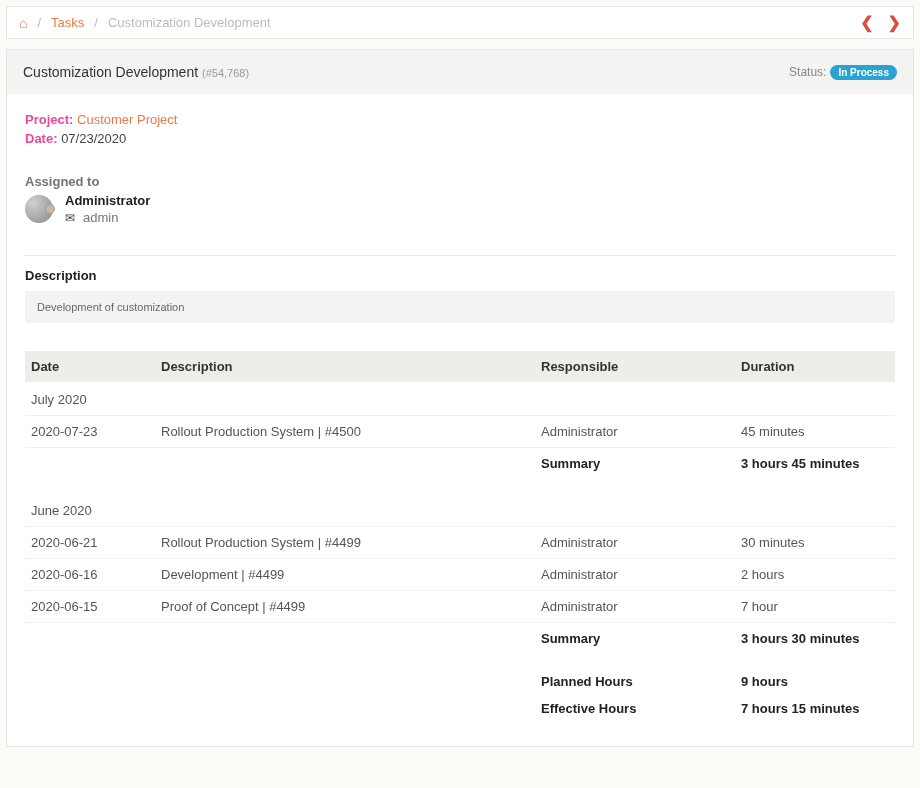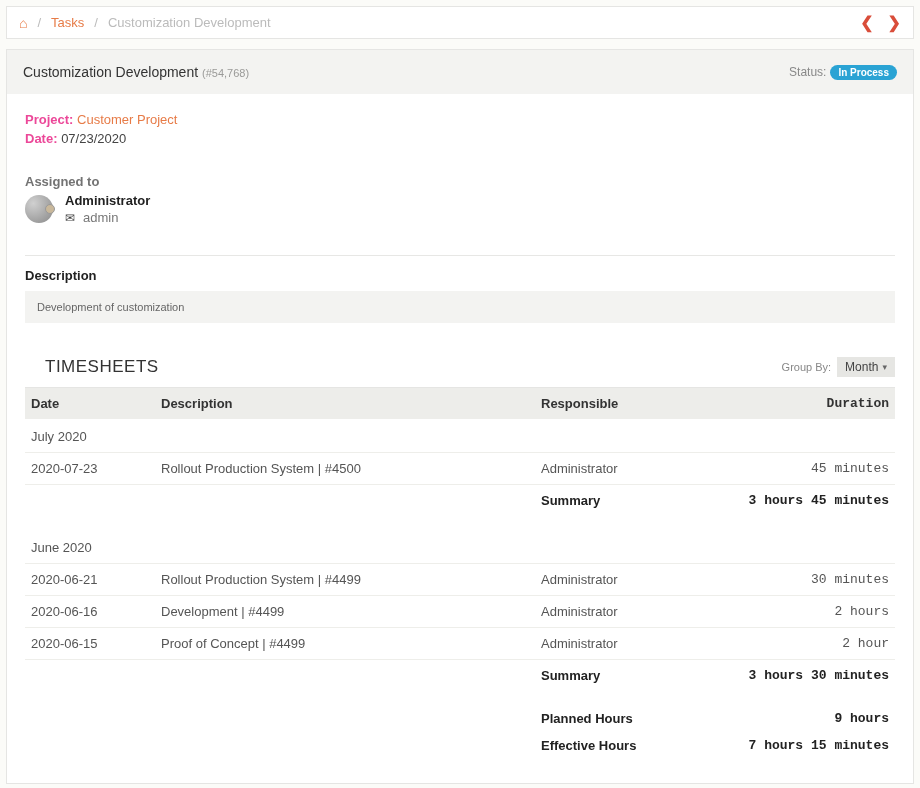--- a/index.html
+++ b/index.html
@@ -162,21 +162,21 @@
   }
   table.ts th {
     background: #ededea;
     text-align: left;
     font-family: "Trebuchet MS", Arial, sans-serif;
     font-weight: bold;
     font-size: 13px;
     color: #333;
     padding: 8px 6px;
   }
-  table.ts th.right, table.ts td.right { text-align: right; font-family: Liberation Mono, monospace; }
+  table.ts th.right, table.ts td.right { text-align: left; }
   table.ts td {
     padding: 8px 6px;
     font-size: 13px;
     border-bottom: 1px solid #eeeeea;
     color: #555;
   }
   tr.group-row td {
     font-size: 13px;
     color: #555;
     border-bottom: 1px solid #eeeeea;
@@ -257,30 +257,20 @@
           </div>
         </div>
       </div>
 
       <hr class="hr">
 
       <div class="section-title">Description</div>
       <div class="desc-box">Development of customization</div>
 
       <div class="timesheets-block">
-        <div class="ts-header">
-          <div class="ts-title">TIMESHEETS</div>
-          <div class="groupby">
-            <span>Group By:</span>
-            <span class="groupby-select">
-              <span>Month</span>
-              <span class="caret">▾</span>
-            </span>
-          </div>
-        </div>
 
         <table class="ts">
           <thead>
             <tr>
               <th class="col-date">Date</th>
               <th>Description</th>
               <th class="col-resp">Responsible</th>
               <th class="col-dur right">Duration</th>
             </tr>
           </thead>
@@ -315,21 +305,21 @@
               <tr>
                 <td>2020-06-16</td>
                 <td>Development | #4499</td>
                 <td>Administrator</td>
                 <td class="right">2 hours</td>
               </tr>
               <tr>
                 <td>2020-06-15</td>
                 <td>Proof of Concept | #4499</td>
                 <td>Administrator</td>
-                <td class="right">2 hour</td>
+                <td class="right">7 hour</td>
               </tr>
               <tr class="summary-row">
                 <td></td>
                 <td></td>
                 <td>Summary</td>
                 <td class="right">3 hours 30 minutes</td>
               </tr>
               <tr class="spacer">
                 <td colspan="4"></td>
               </tr>

